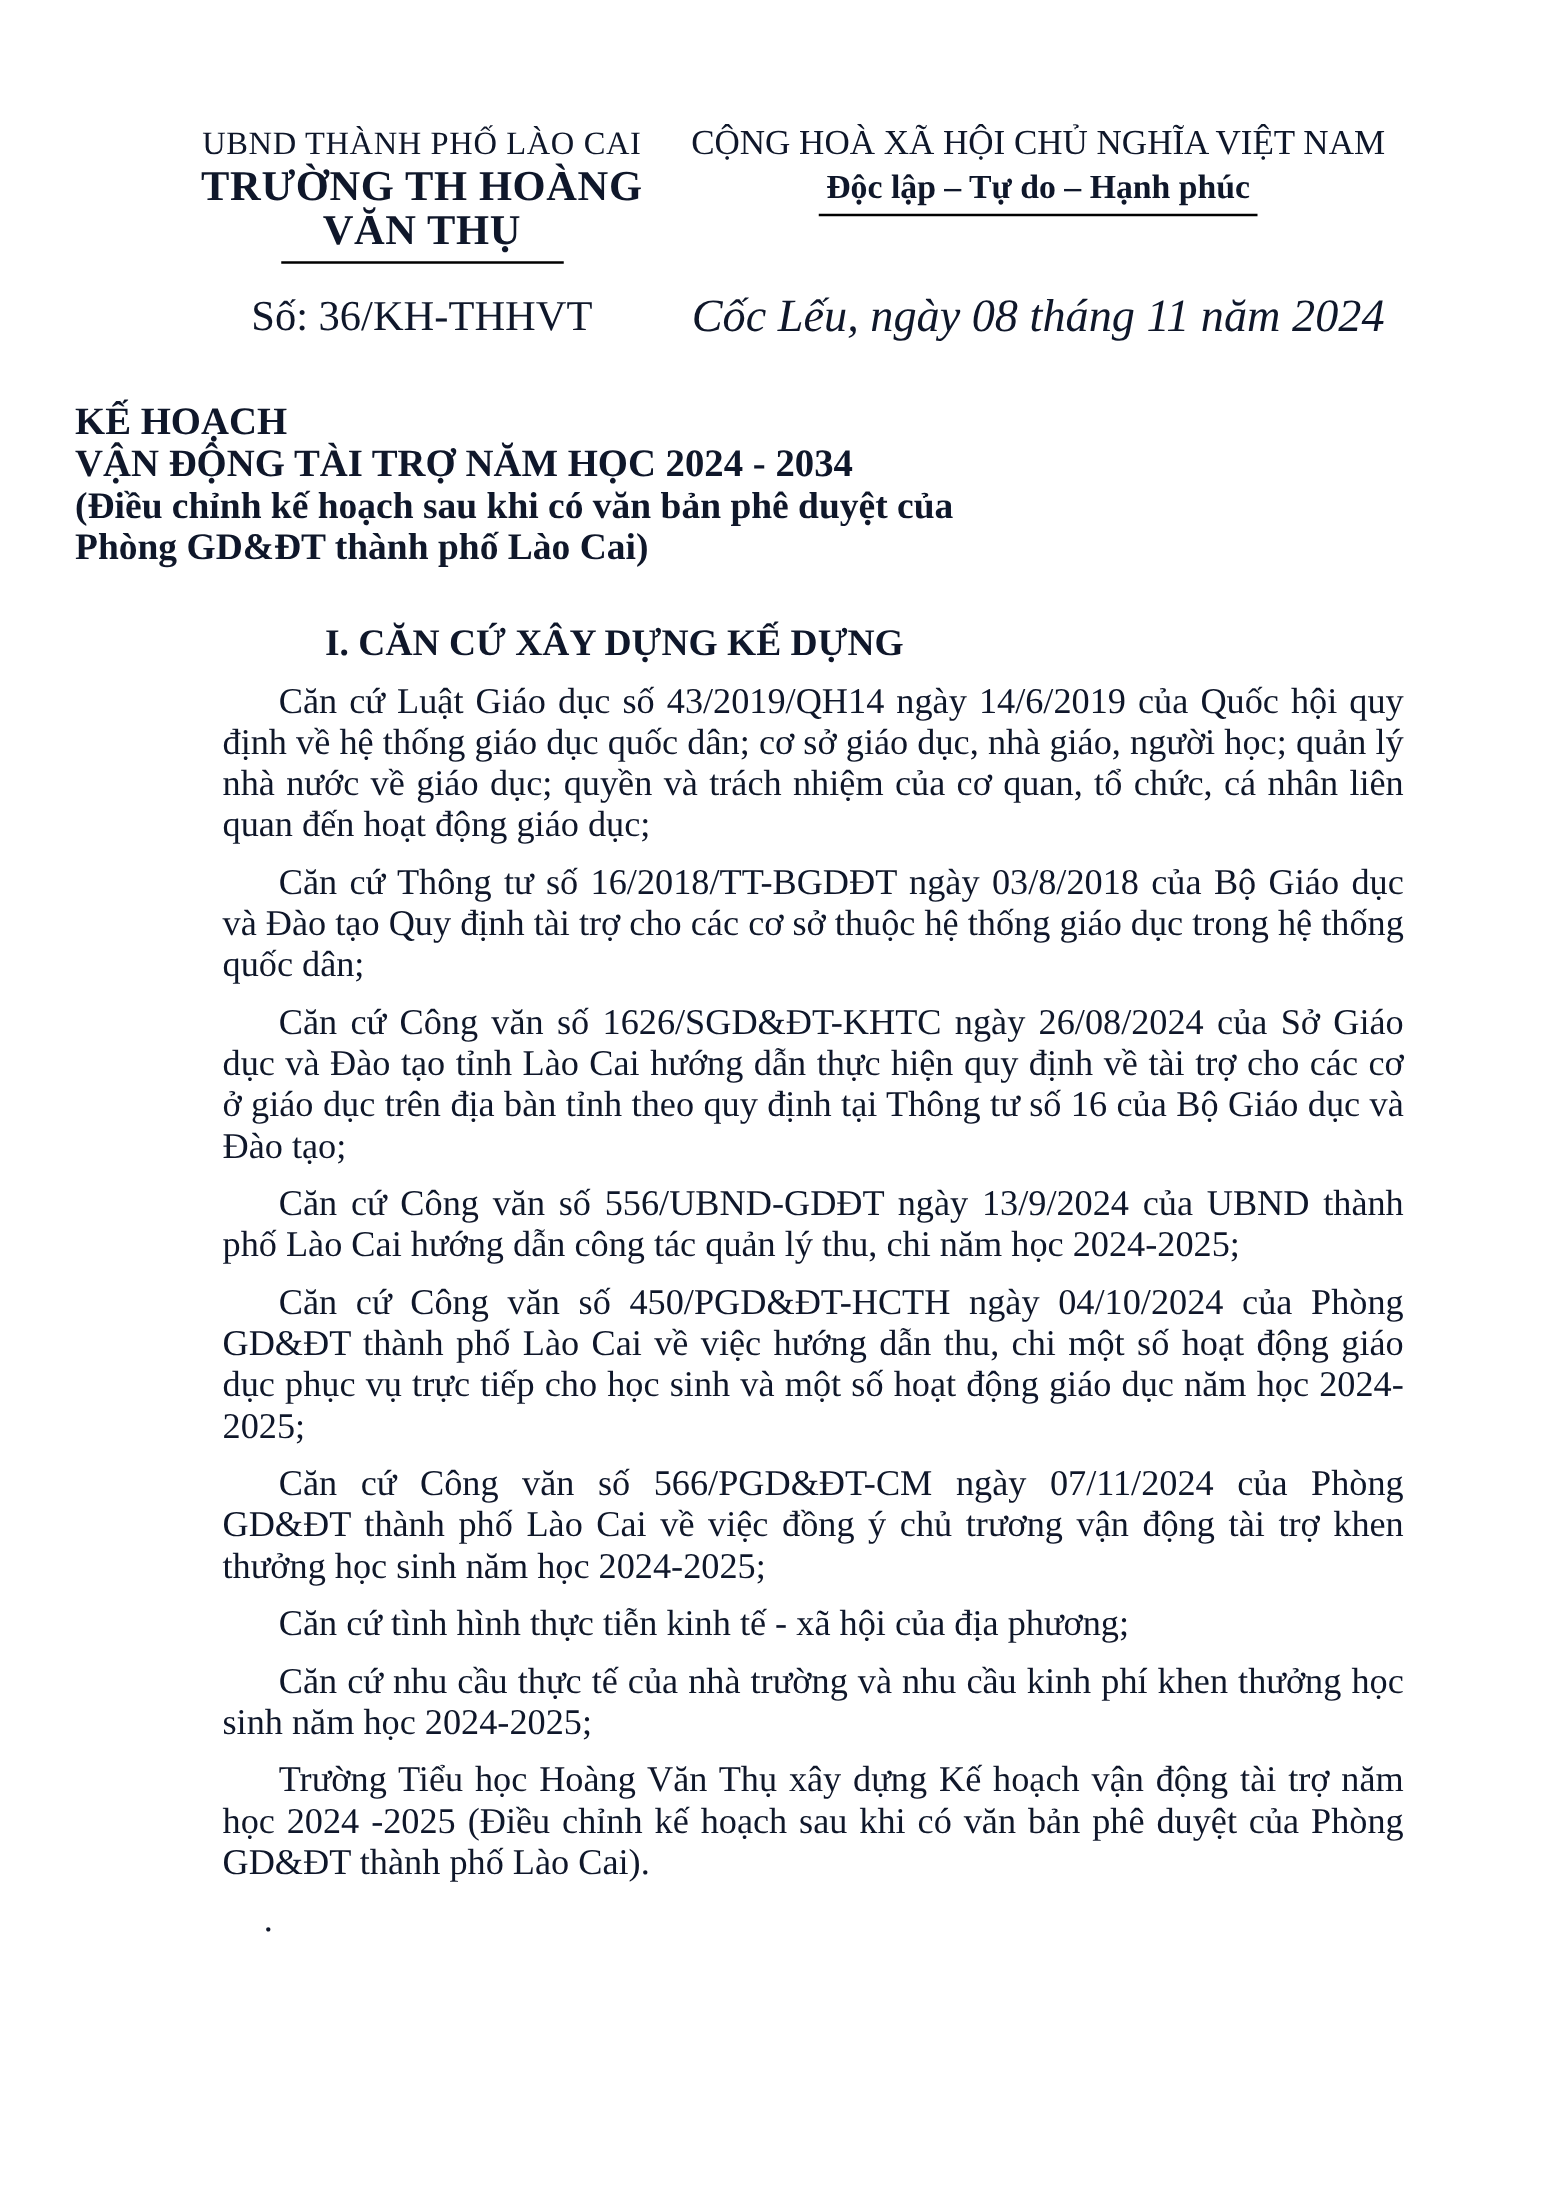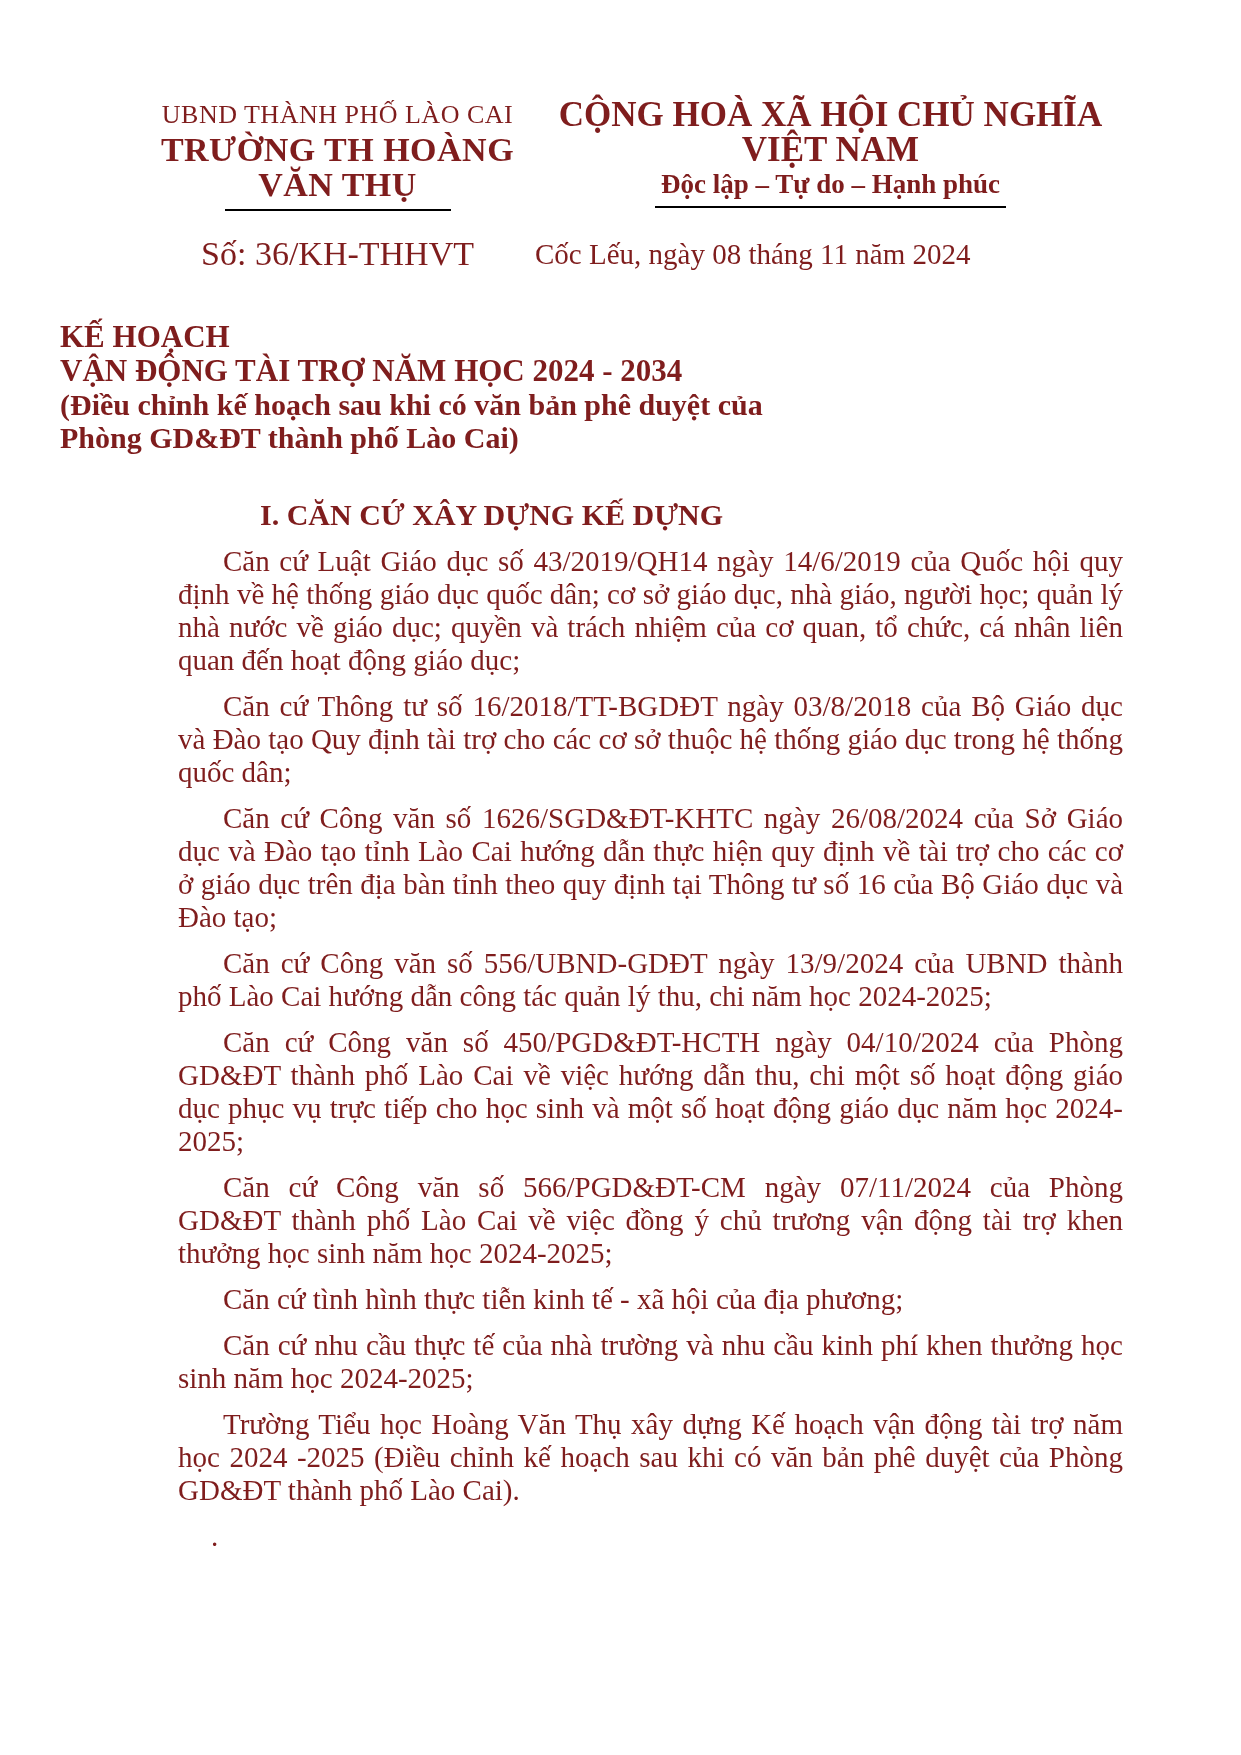--- a/index.html
+++ b/index.html
@@ -5,21 +5,21 @@
   html, body {
     margin: 0;
     padding: 0;
     background: #ffffff;
   }
   .page {
     position: relative;
     width: 1241px;
     height: 1755px;
     background: #ffffff;
-    color: #7f1d1d;
+    color: #0f172a;
     font-family: "Liberation Serif", "DejaVu Serif", serif;
     overflow: hidden;
     box-sizing: border-box;
   }
 
   
   .header-row {
     display: flex;
     padding: 97px 115px 0 140px;
     box-sizing: border-box;
@@ -44,22 +44,22 @@
     line-height: 35px;
     letter-spacing: 0.5px;
   }
   .org-rule {
     width: 226px;
     border-bottom: 2px solid #000000;
     margin: 7px auto 0 auto;
     height: 0;
   }
   .nation-line1 {
-    font-size: 35px;
-    font-weight: bold;
+    font-size: 28px;
+    font-weight: normal;
     line-height: 35px;
   }
   .nation-line2 {
     display: inline-block;
     font-size: 27px;
     font-weight: bold;
     line-height: 35px;
     border-bottom: 2px solid #000000;
     padding: 0 6px 4px 6px;
   }
@@ -72,21 +72,23 @@
   }
   .doc-number {
     width: 395px;
     flex: none;
     text-align: center;
     font-size: 34px;
     line-height: 34px;
   }
   .place-date {
     flex: 1;
-    font-size: 29px;
+    text-align: center;
+    font-style: italic;
+    font-size: 37px;
     line-height: 34px;
   }
 
   
   .title-block {
     margin-top: 49px;
     padding-left: 60px;
   }
   .title-line1, .title-line2 {
     font-size: 31px;

